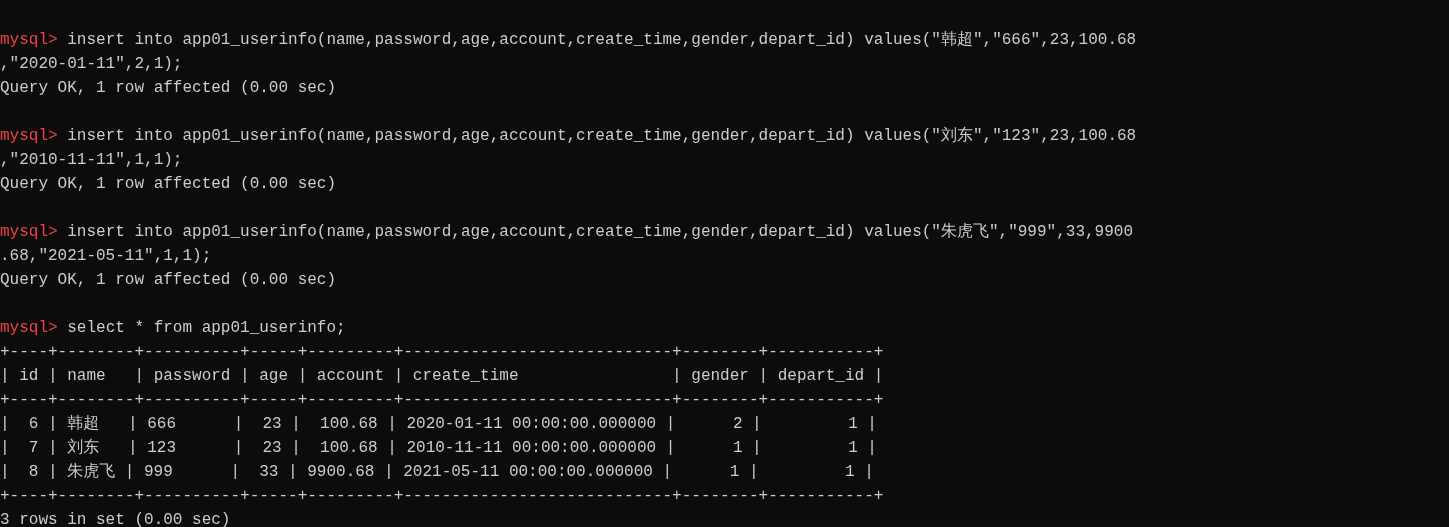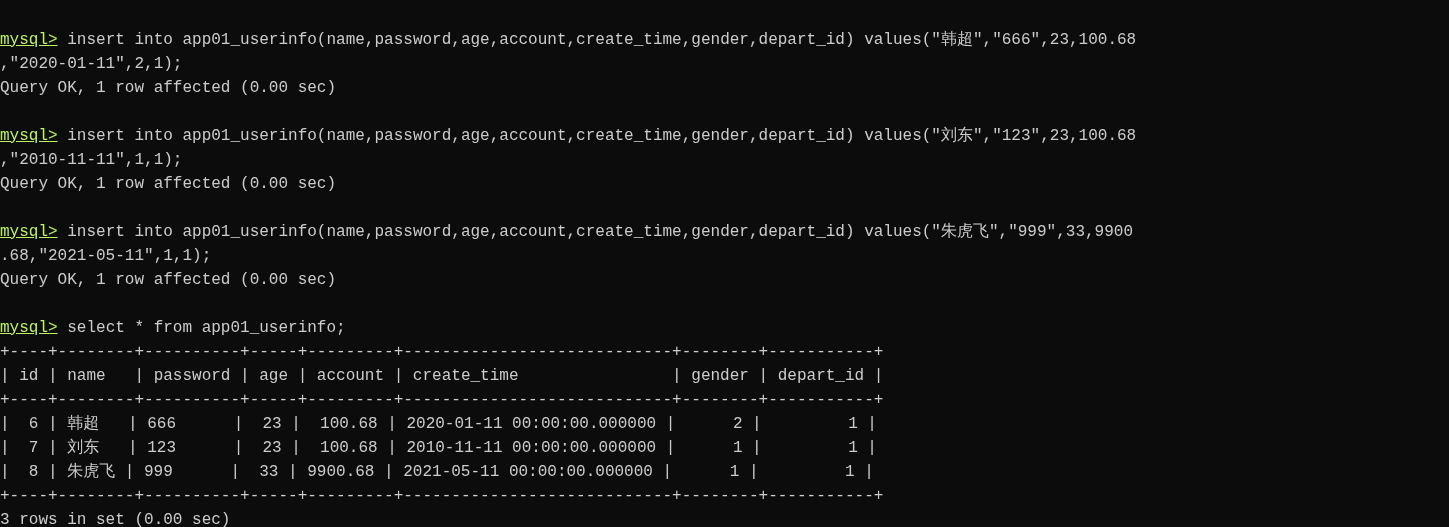--- a/index.html
+++ b/index.html
@@ -13,22 +13,21 @@
     white-space: pre;
     overflow-x: auto;
   }
   .terminal {
     padding: 4px 0;
   }
   .line {
     display: block;
   }
   .prompt {
-    color: #bef264;
-    text-decoration: underline;
+    color: #ef4444;
   }
 </style>
 </head>
 <body>
 <div class="terminal"><span class="line"><span class="prompt">mysql&gt;</span> <span>insert into app01_userinfo(name,password,age,account,create_time,gender,depart_id) values("韩超","666",23,100.68</span></span><span class="line">,"2020-01-11",2,1);</span><span class="line">Query OK, 1 row affected (0.00 sec)</span><span class="line"> </span><span class="line"><span class="prompt">mysql&gt;</span> <span>insert into app01_userinfo(name,password,age,account,create_time,gender,depart_id) values("刘东","123",23,100.68</span></span><span class="line">,"2010-11-11",1,1);</span><span class="line">Query OK, 1 row affected (0.00 sec)</span><span class="line"> </span><span class="line"><span class="prompt">mysql&gt;</span> <span>insert into app01_userinfo(name,password,age,account,create_time,gender,depart_id) values("朱虎飞","999",33,9900</span></span><span class="line">.68,"2021-05-11",1,1);</span><span class="line">Query OK, 1 row affected (0.00 sec)</span><span class="line"> </span><span class="line"><span class="prompt">mysql&gt;</span> <span>select * from app01_userinfo;</span></span><span class="line">+----+--------+----------+-----+---------+----------------------------+--------+-----------+</span><span class="line">| id | name   | password | age | account | create_time                | gender | depart_id |</span><span class="line">+----+--------+----------+-----+---------+----------------------------+--------+-----------+</span><span class="line">|  6 | 韩超   | 666      |  23 |  100.68 | 2020-01-11 00:00:00.000000 |      2 |         1 |</span><span class="line">|  7 | 刘东   | 123      |  23 |  100.68 | 2010-11-11 00:00:00.000000 |      1 |         1 |</span><span class="line">|  8 | 朱虎飞 | 999      |  33 | 9900.68 | 2021-05-11 00:00:00.000000 |      1 |         1 |</span><span class="line">+----+--------+----------+-----+---------+----------------------------+--------+-----------+</span><span class="line">3 rows in set (0.00 sec)</span></div>
 
 
 
 
 

